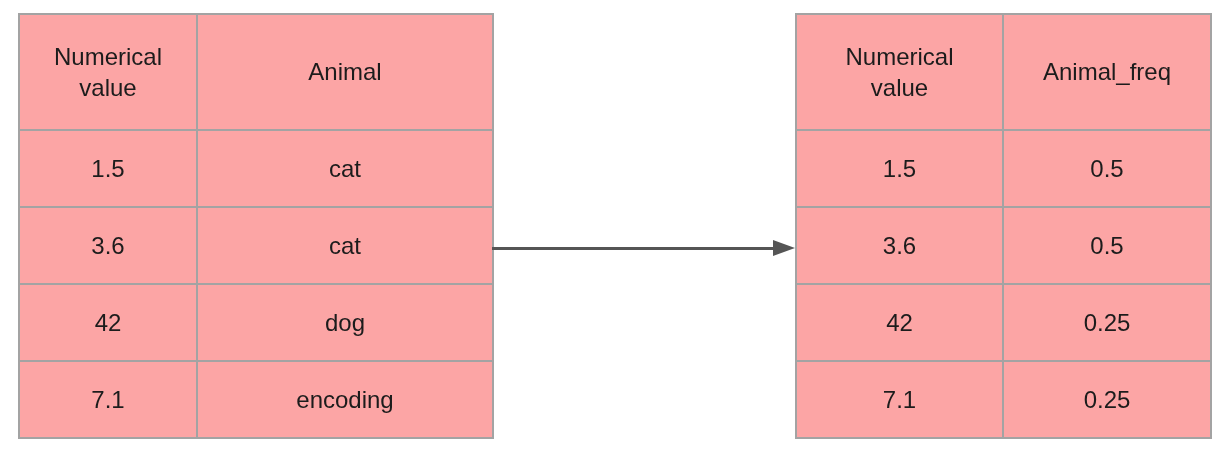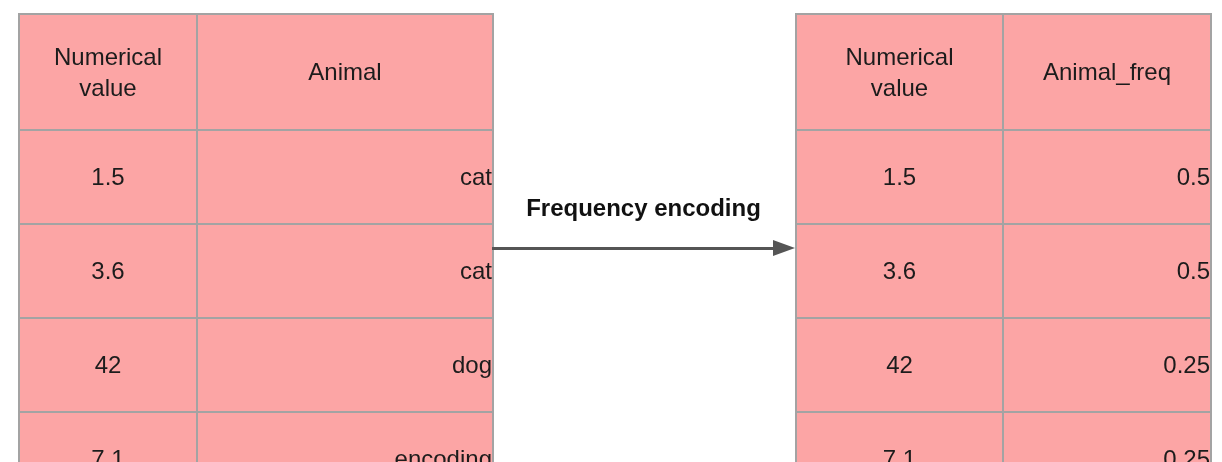--- a/index.html
+++ b/index.html
@@ -43,35 +43,35 @@
   #right-table {
     left: 795px;
     top: 13px;
     width: 415px;
     height: 425px;
   }
   tr.header-row {
     height: 116px;
   }
   tr.body-row {
-    height: 94px;
+    height: 77px;
   }
   th.col-head {
     text-align: center;
   }
   th.col-head .wrap-narrow {
     display: inline-block;
     max-width: 140px;
     line-height: 1.3;
   }
   td.cell-center {
     text-align: center;
   }
   td.cell-left {
-    text-align: right;
+    text-align: center;
     padding-left: 20px;
   }
   .arrow-label {
     position: absolute;
     left: 492px;
     top: 194px;
     width: 303px;
     text-align: center;
     font-size: 24px;
     font-weight: 700;
@@ -128,21 +128,20 @@
       <td class="cell-center">42</td>
       <td class="cell-left">dog</td>
     </tr>
     <tr class="body-row">
       <td class="cell-center">7.1</td>
       <td class="cell-left">encoding</td>
     </tr>
   </tbody>
     </table>
 
-  <div class="arrow-label">Frequency encoding</div>
   <div class="arrow-line"></div>
   <div class="arrow-head"></div>
 
   <table class="data-table" id="right-table">
     <colgroup>
       <col style="width:207px">
       <col style="width:208px">
     </colgroup>
     <tbody>
         <tr class="header-row">

